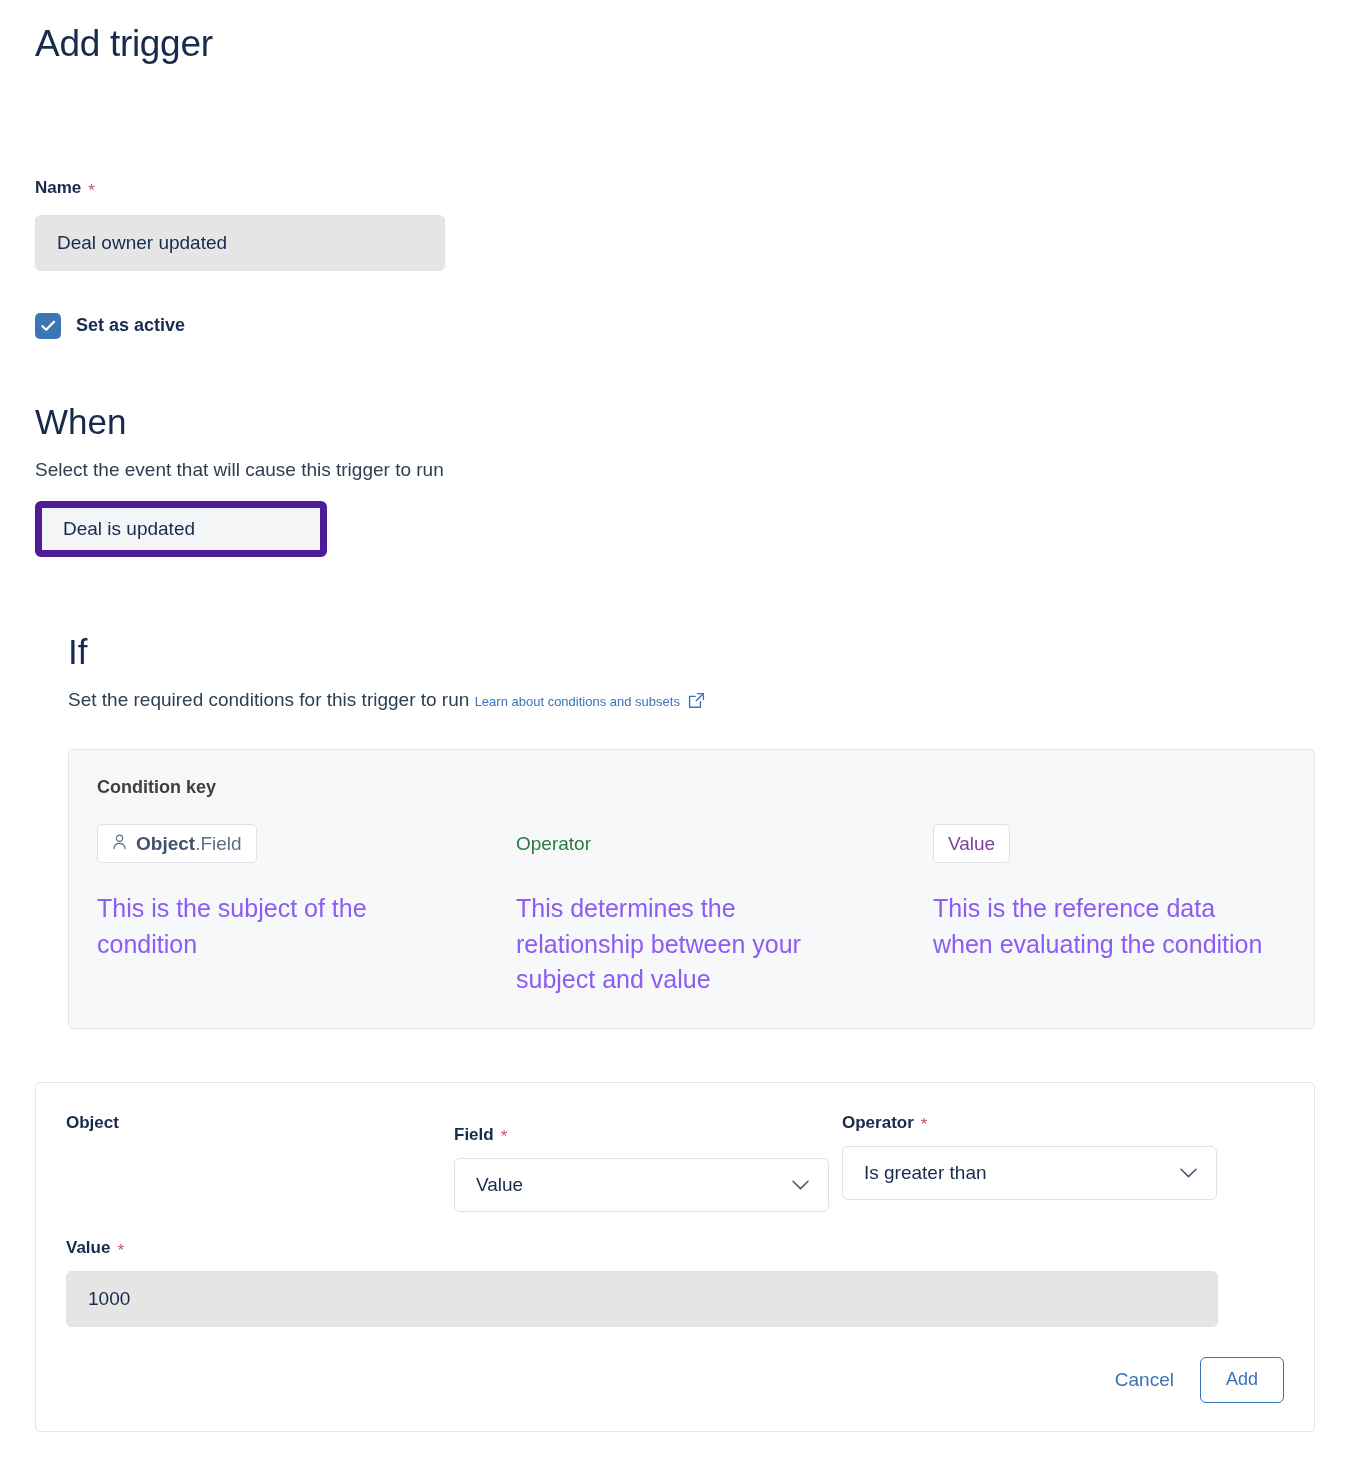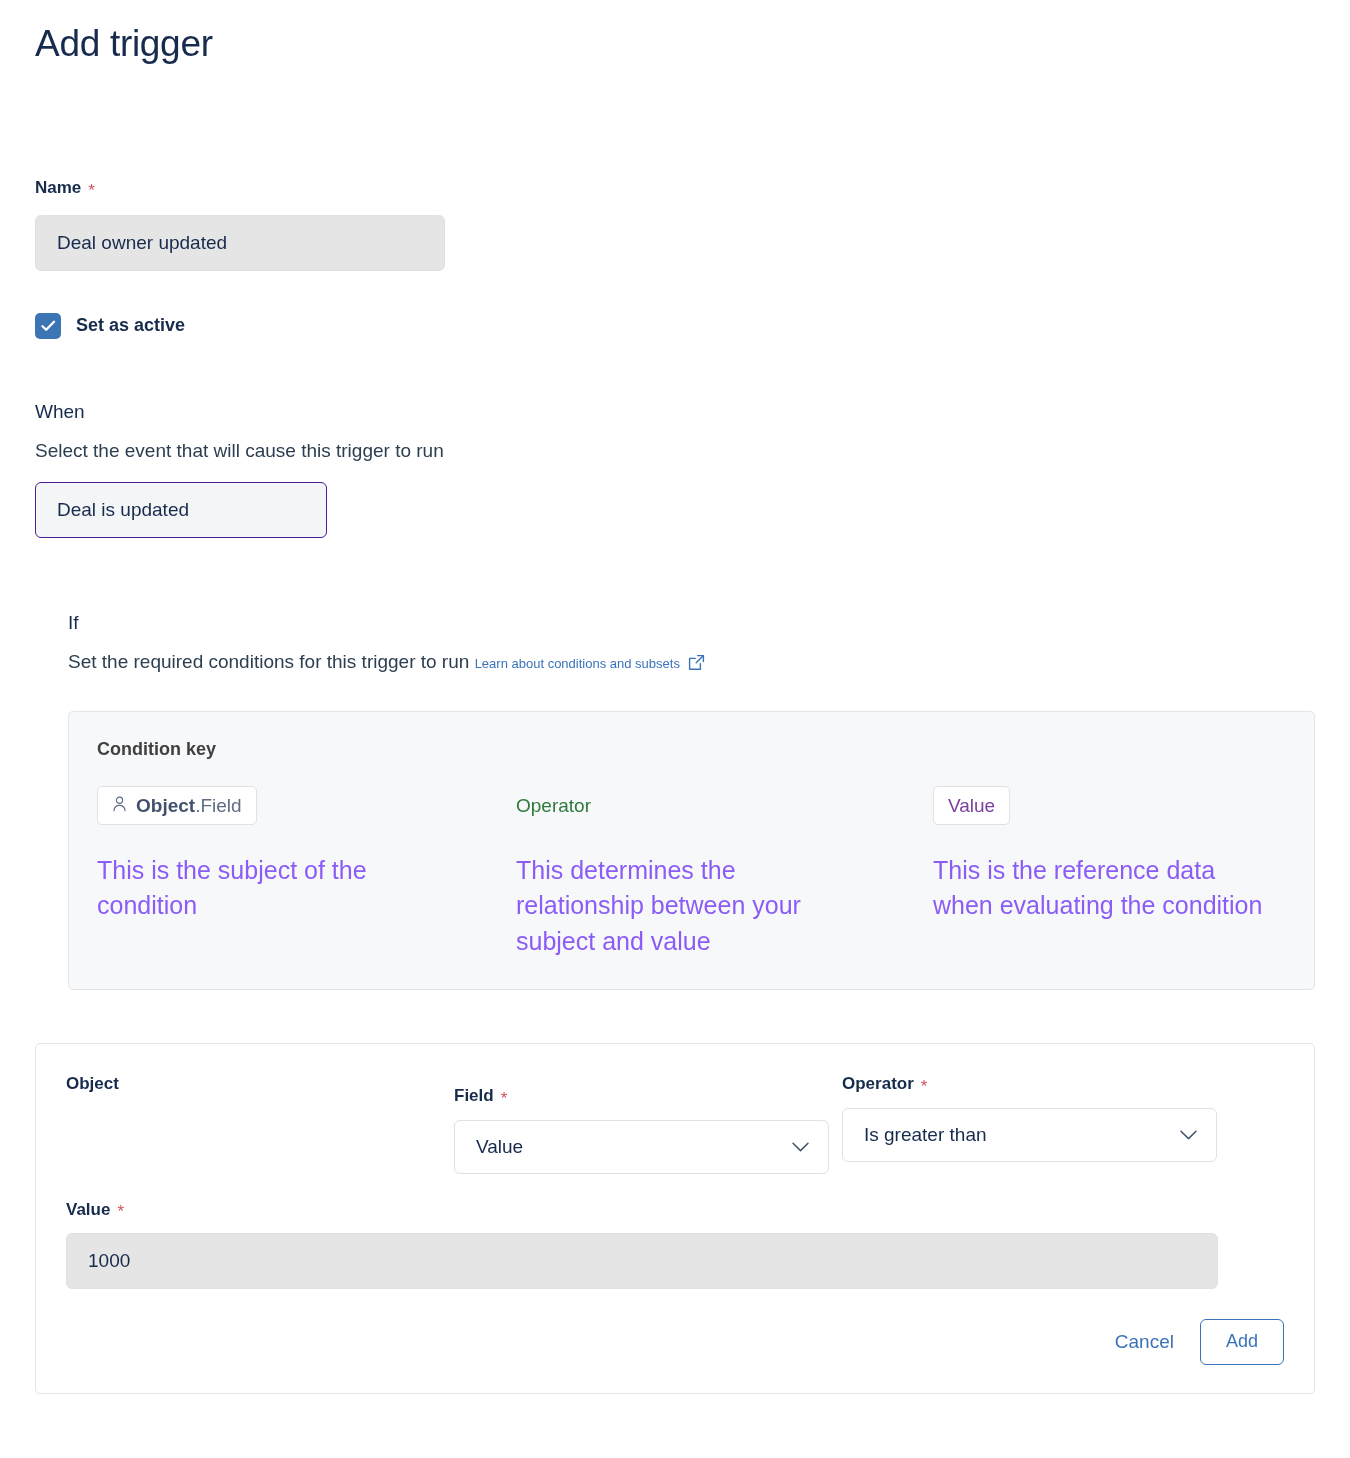--- a/index.html
+++ b/index.html
@@ -88,38 +88,38 @@
   }
   .checkbox svg { display: block; }
   .checkbox-label {
     font-size: 18px;
     font-weight: 700;
     color: #172b4d;
   }
 
   
   .section-heading {
-    font-size: 19px;
+    font-size: 35px;
     font-weight: 400;
     color: #172b4d;
     line-height: 1.2;
     margin: 0;
   }
   .section-desc {
     font-size: 19px;
     color: #2c3e50;
     line-height: 1.35;
     margin-top: 14px;
   }
   .when-block { margin-top: 62px; }
   .if-block { margin-top: 74px; padding-left: 33px; }
 
   .disabled-field {
     height: 56px;
-    border: 1px solid #4c1d95;
+    border: 7px solid #4c1d95;
     border-radius: 6px;
     background: #f4f5f7;
     display: flex;
     align-items: center;
     padding: 0 21px;
     font-size: 19px;
     color: #172b4d;
   }
   .when-select { margin-top: 19px; width: 292px; }
 

